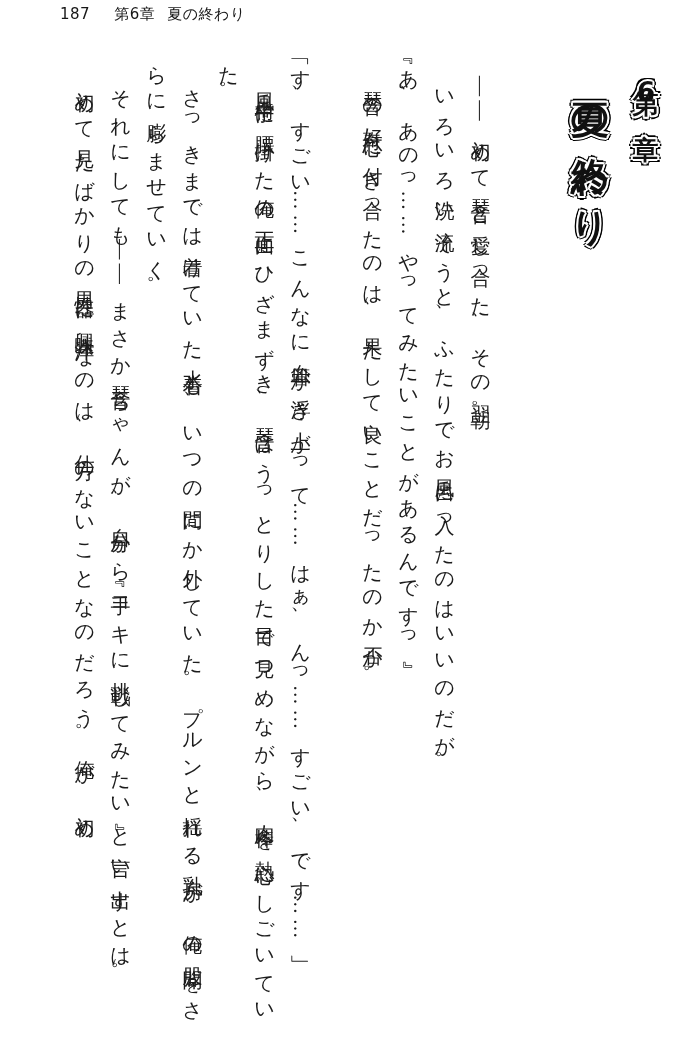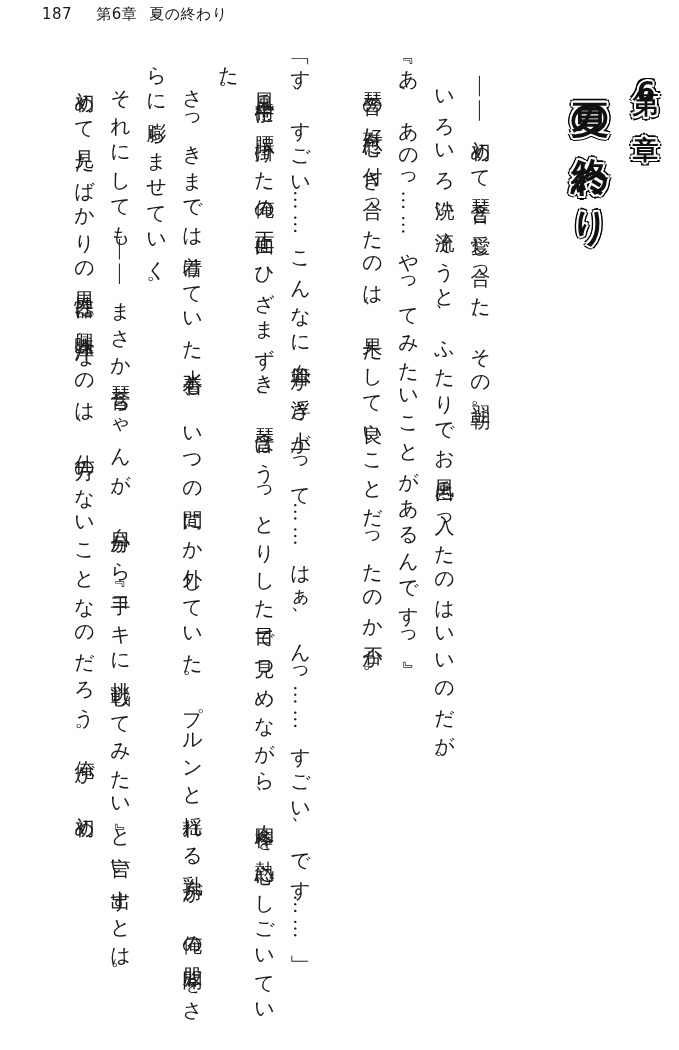--- a/index.html
+++ b/index.html
@@ -14,21 +14,21 @@
     position: absolute;
     inset: 0;
     background: #ffffff;
     color: #1c1c1c;
   }
 
   
   .running-head {
     position: absolute;
     top: 5px;
-    left: 42px;
+    left: 60px;
     display: flex;
     align-items: baseline;
     font-family: "DejaVu Sans", "Liberation Sans", sans-serif;
     font-size: 15px;
     color: #161616;
     letter-spacing: 0.5px;
     white-space: nowrap;
   }
   .running-head .pagenum { margin-right: 24px; }
   .running-head .chap    { margin-right: 12px; }

